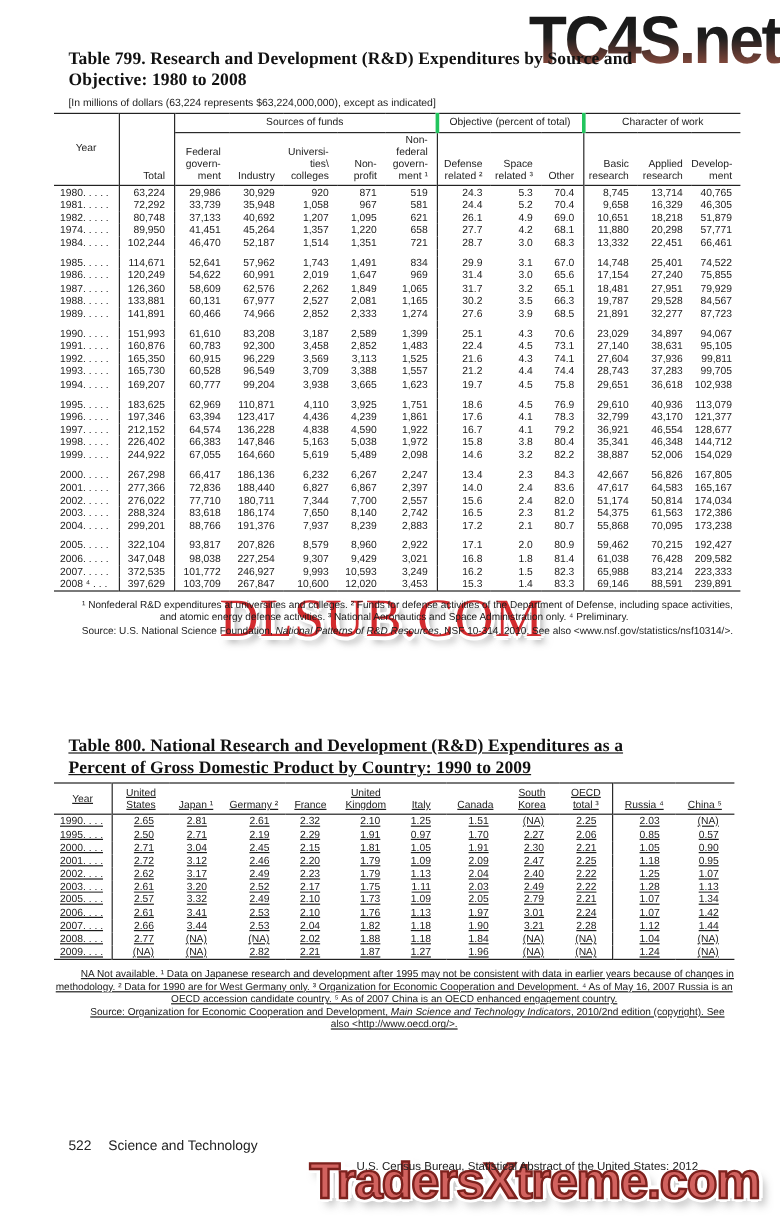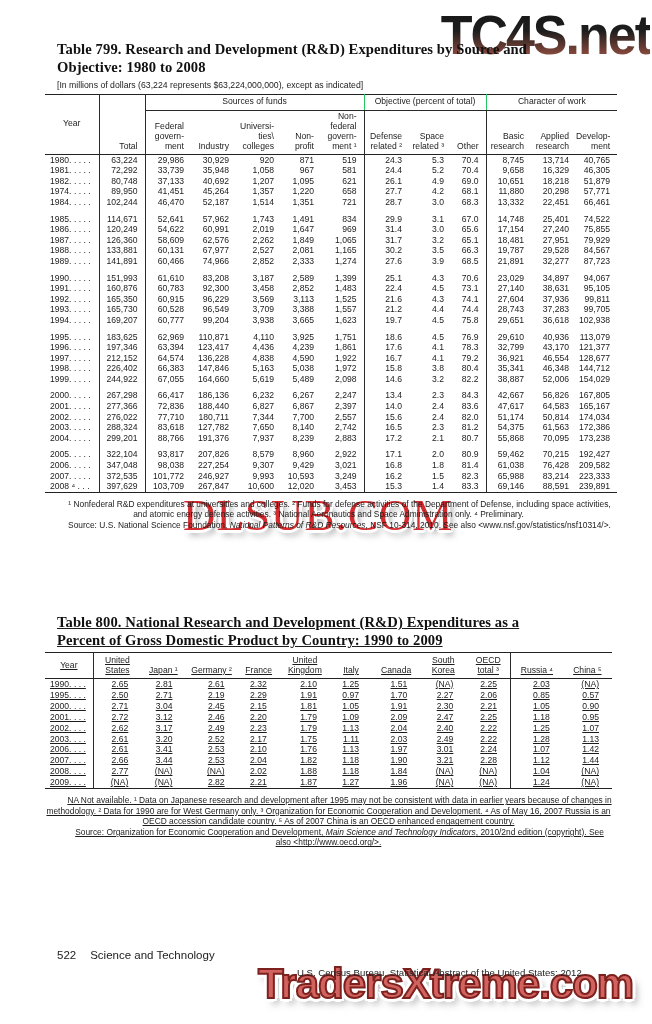--- a/index.html
+++ b/index.html
@@ -38,21 +38,21 @@
                border-top:1.4px solid #222;border-bottom:1.6px solid #222;}
   .dtable th{font-weight:normal;white-space:pre-line;}
   .dtable td,.dtable th{overflow:hidden;}
 
   
   .t799{width:567px;font-size:8.6px;}
   .t799 thead th{vertical-align:bottom;text-align:right;padding:1px 7px 2px 0;line-height:1.16;}
   .t799 th.h-year{vertical-align:middle;text-align:center;padding:0;border-right:1px solid #2a2a2a;}
   .t799 th.h-total{border-right:1px solid #2a2a2a;}
   .t799 th.h-group{text-align:center;vertical-align:middle;border-bottom:1px solid #2a2a2a;padding:2px 0 3px;}
-  .t799 th.gb{border-right:1px solid #22c55e;}
+  .t799 th.gb{border-right:3px solid #22c55e;}
   .t799 th.h-nonfed,.t799 th.h-other{border-right:1px solid #2a2a2a;}
   .t799 tbody td{height:10.6px;text-align:right;padding:0 7px 0 0;font-size:8.6px;line-height:10.6px;}
   .t799 tbody td:first-child{text-align:left;padding:0 0 0 5px;white-space:nowrap;}
   .t799 tbody td:nth-child(1),.t799 tbody td:nth-child(2),
   .t799 tbody td:nth-child(7),.t799 tbody td:nth-child(10){border-right:1px solid #2a2a2a;}
   .t799 tbody tr:first-child td{border-top:1.4px solid #222;}
 
   
   .t800{width:567px;font-size:8.6px;margin-top:2px;}
   .t800 thead th{vertical-align:bottom;text-align:center;padding:2px 2px 3px;line-height:1.18;}
@@ -543,21 +543,21 @@
             <td>2.4</td>
             <td>82.0</td>
             <td>51,174</td>
             <td>50,814</td>
             <td>174,034</td>
           </tr>
           <tr>
             <td>2003. . . . .</td>
             <td>288,324</td>
             <td>83,618</td>
-            <td>127,782</td>
+            <td>186,174</td>
             <td>7,650</td>
             <td>8,140</td>
             <td>2,742</td>
             <td>16.5</td>
             <td>2.3</td>
             <td>81.2</td>
             <td>54,375</td>
             <td>61,563</td>
             <td>172,386</td>
           </tr>
@@ -778,20 +778,34 @@
             <td>2.17</td>
             <td>1.75</td>
             <td>1.11</td>
             <td>2.03</td>
             <td>2.49</td>
             <td>2.22</td>
             <td>1.28</td>
             <td>1.13</td>
           </tr>
           <tr>
+            <td>2005. . . .</td>
+            <td>2.57</td>
+            <td>3.32</td>
+            <td>2.49</td>
+            <td>2.10</td>
+            <td>1.73</td>
+            <td>1.09</td>
+            <td>2.05</td>
+            <td>2.79</td>
+            <td>2.21</td>
+            <td>1.07</td>
+            <td>1.34</td>
+          </tr>
+          <tr>
             <td>2006. . . .</td>
             <td>2.61</td>
             <td>3.41</td>
             <td>2.53</td>
             <td>2.10</td>
             <td>1.76</td>
             <td>1.13</td>
             <td>1.97</td>
             <td>3.01</td>
             <td>2.24</td>

